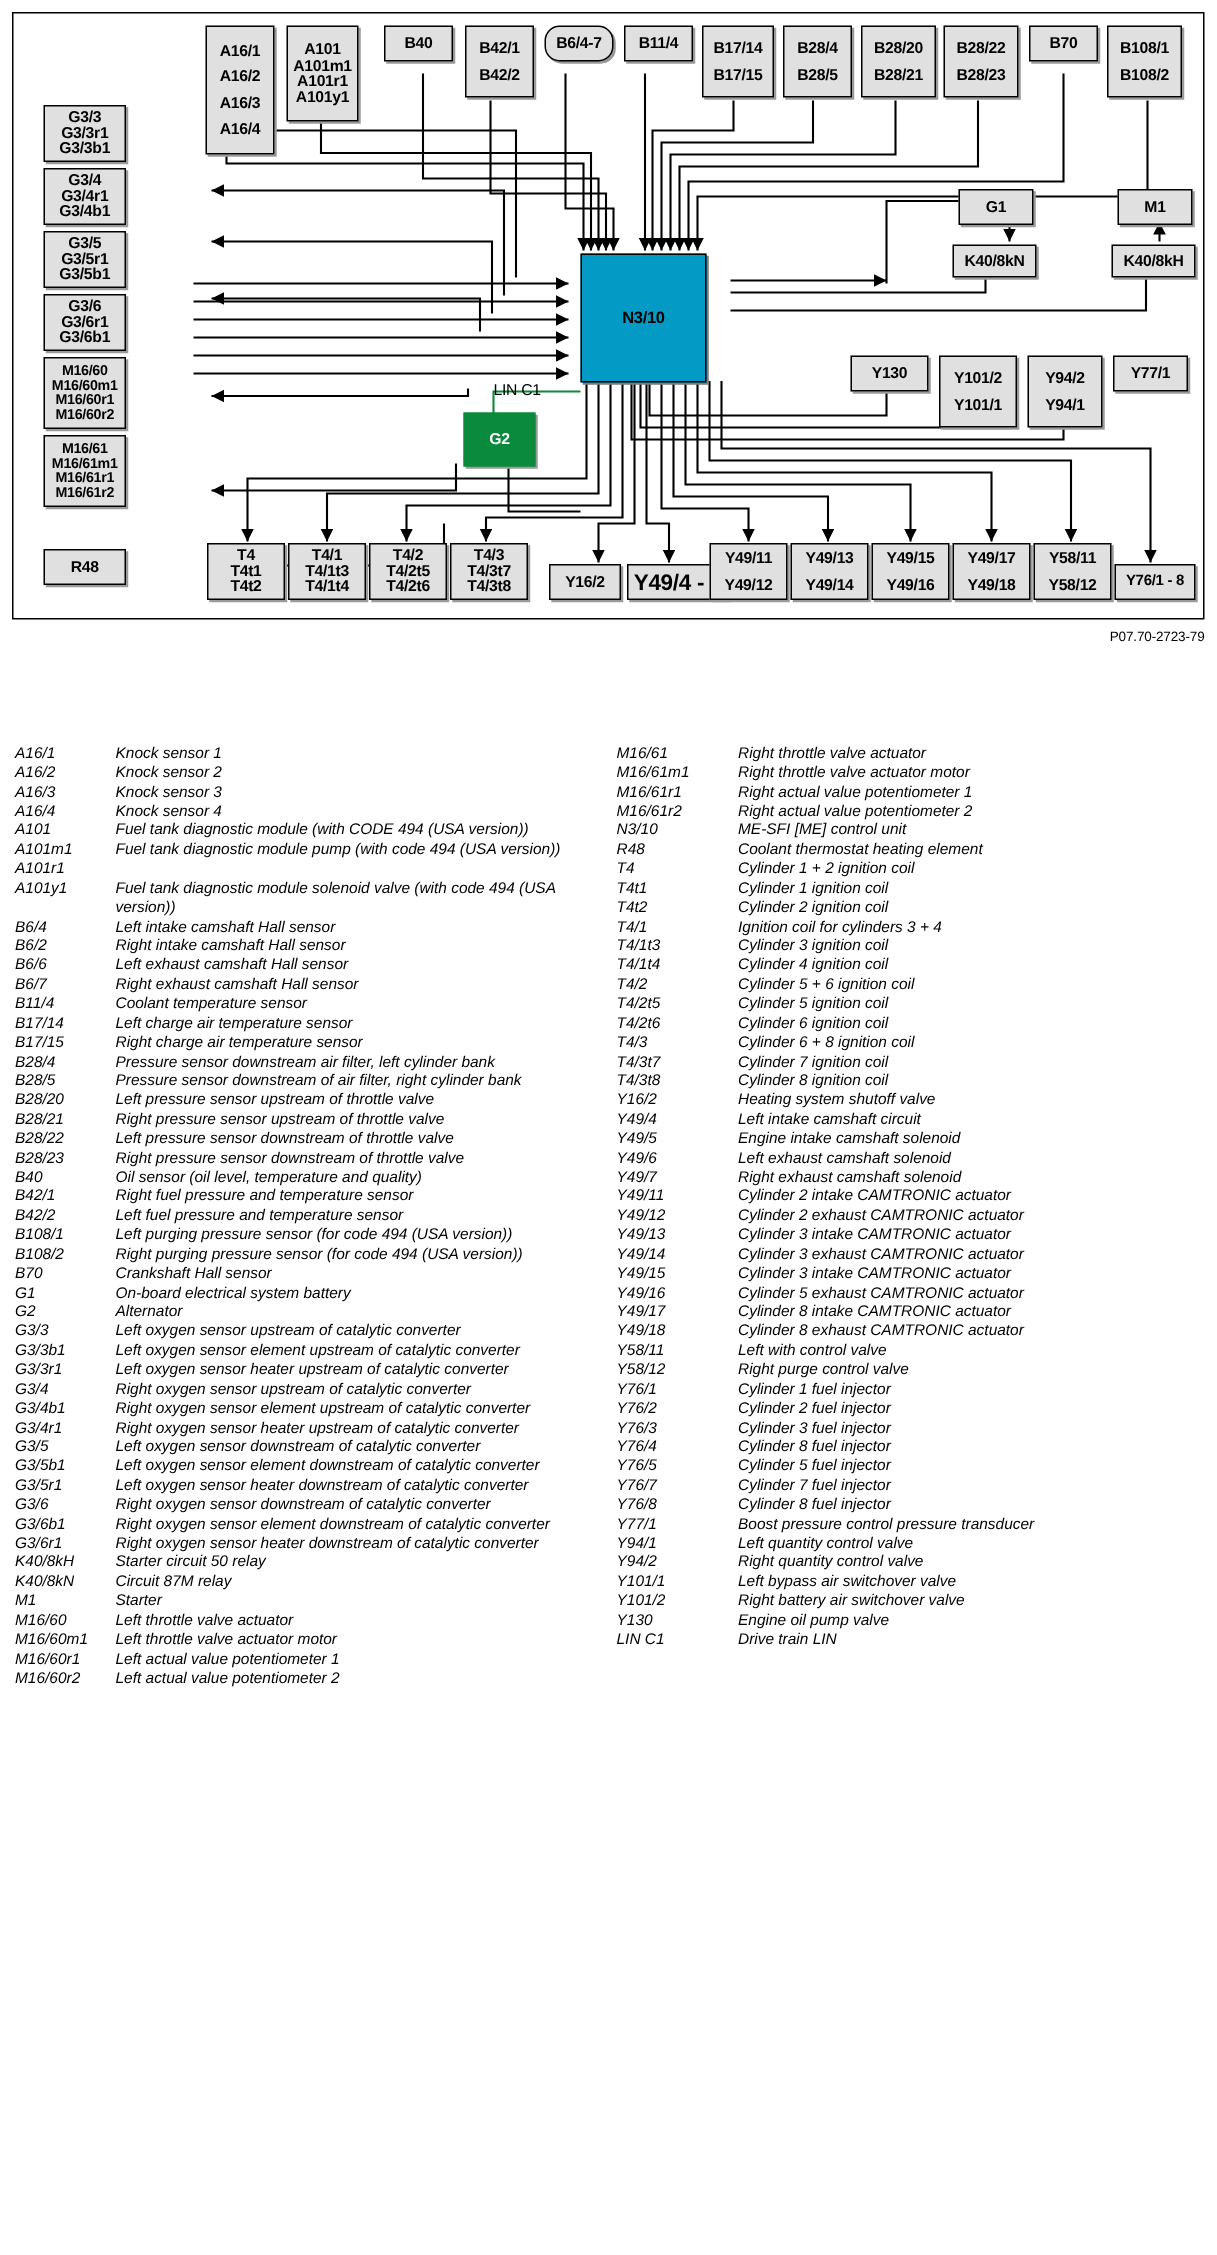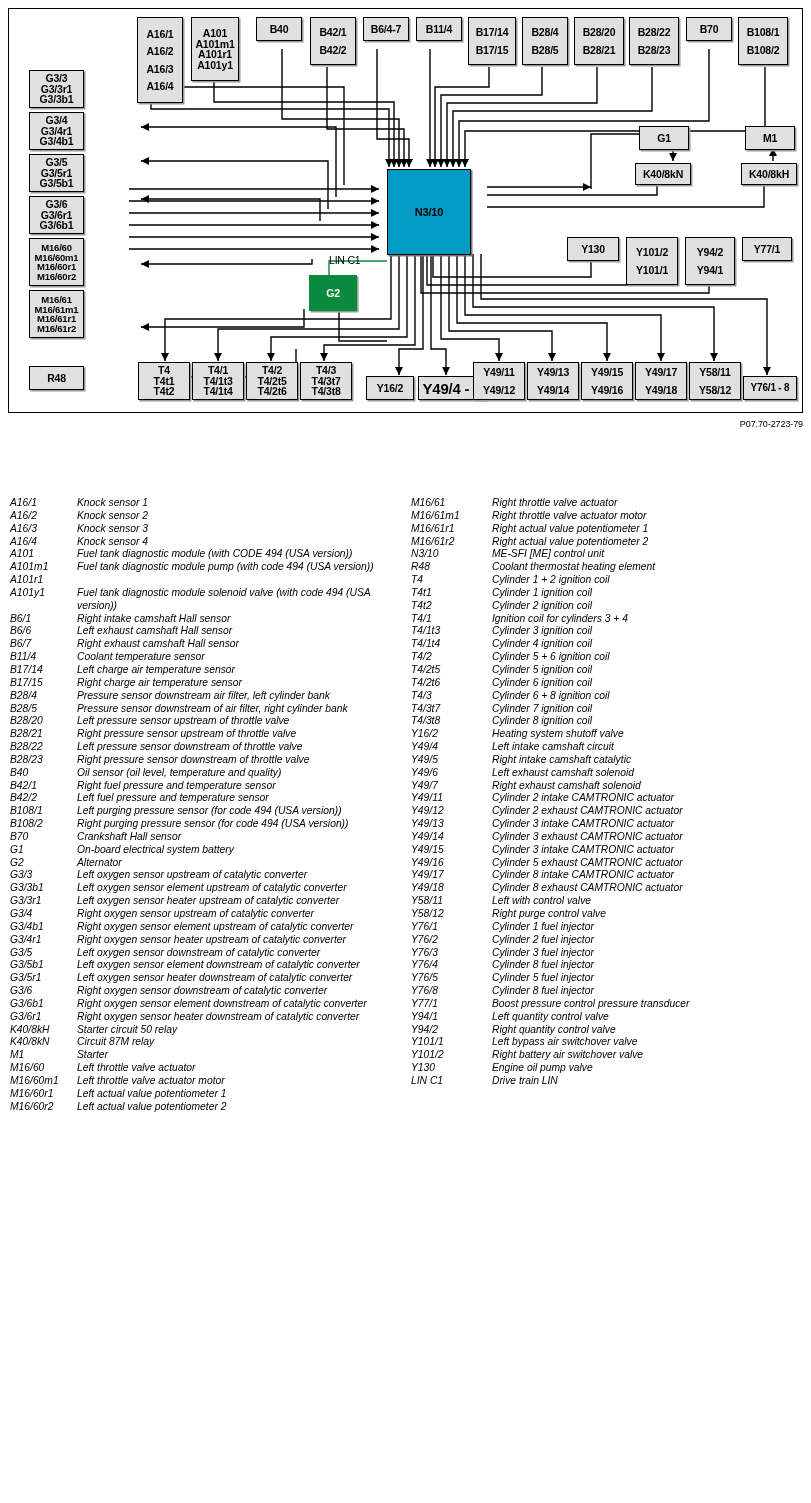--- a/index.html
+++ b/index.html
@@ -214,21 +214,21 @@
 
   <div class="node" style="left:247px; top:8px; width:46px; height:24px;">
     <span>B40</span>
   </div>
 
   <div class="node stack" style="left:301px; top:8px; width:46px; height:48px;">
     <span class="seg">B42/1</span>
     <span class="seg">B42/2</span>
   </div>
 
-  <div class="node" style="left:354px; top:8px; width:46px; height:24px;">
+  <div class="node" style="left:354px; top:8px; width:46px; height:24px;border-radius:10px;">
     <span>B6/4-7</span>
   </div>
 
   <div class="node" style="left:407px; top:8px; width:46px; height:24px;">
     <span>B11/4</span>
   </div>
 
   <div class="node stack" style="left:459px; top:8px; width:48px; height:48px;">
     <span class="seg">B17/14</span>
     <span class="seg">B17/15</span>
@@ -411,21 +411,25 @@
         <div class="legend-desc">Fuel tank diagnostic module pump (with code 494 (USA version))</div>
       </div>
       <div class="legend-row">
         <div class="legend-key">A101r1</div>
       </div>
       <div class="legend-row">
         <div class="legend-key">A101y1</div>
         <div class="legend-desc">Fuel tank diagnostic module solenoid valve (with code 494 (USA version))</div>
       </div>
       <div class="legend-row">
-        <div class="legend-key">B6/1</div>
+        <div class="legend-key">B6/4</div>
+        <div class="legend-desc">Left intake camshaft Hall sensor</div>
+      </div>
+      <div class="legend-row">
+        <div class="legend-key">B6/2</div>
         <div class="legend-desc">Right intake camshaft Hall sensor</div>
       </div>
       <div class="legend-row">
         <div class="legend-key">B6/6</div>
         <div class="legend-desc">Left exhaust camshaft Hall sensor</div>
       </div>
       <div class="legend-row">
         <div class="legend-key">B6/7</div>
         <div class="legend-desc">Right exhaust camshaft Hall sensor</div>
       </div>
@@ -650,21 +654,21 @@
       <div class="legend-row">
         <div class="legend-key">Y16/2</div>
         <div class="legend-desc">Heating system shutoff valve</div>
       </div>
       <div class="legend-row">
         <div class="legend-key">Y49/4</div>
         <div class="legend-desc">Left intake camshaft circuit</div>
       </div>
       <div class="legend-row">
         <div class="legend-key">Y49/5</div>
-        <div class="legend-desc">Right intake camshaft catalytic</div>
+        <div class="legend-desc">Engine intake camshaft solenoid</div>
       </div>
       <div class="legend-row">
         <div class="legend-key">Y49/6</div>
         <div class="legend-desc">Left exhaust camshaft solenoid</div>
       </div>
       <div class="legend-row">
         <div class="legend-key">Y49/7</div>
         <div class="legend-desc">Right exhaust camshaft solenoid</div>
       </div>
       <div class="legend-row">
@@ -721,20 +725,24 @@
       </div>
       <div class="legend-row">
         <div class="legend-key">Y76/4</div>
         <div class="legend-desc">Cylinder 8 fuel injector</div>
       </div>
       <div class="legend-row">
         <div class="legend-key">Y76/5</div>
         <div class="legend-desc">Cylinder 5 fuel injector</div>
       </div>
       <div class="legend-row">
+        <div class="legend-key">Y76/7</div>
+        <div class="legend-desc">Cylinder 7 fuel injector</div>
+      </div>
+      <div class="legend-row">
         <div class="legend-key">Y76/8</div>
         <div class="legend-desc">Cylinder 8 fuel injector</div>
       </div>
       <div class="legend-row">
         <div class="legend-key">Y77/1</div>
         <div class="legend-desc">Boost pressure control pressure transducer</div>
       </div>
       <div class="legend-row">
         <div class="legend-key">Y94/1</div>
         <div class="legend-desc">Left quantity control valve</div>

